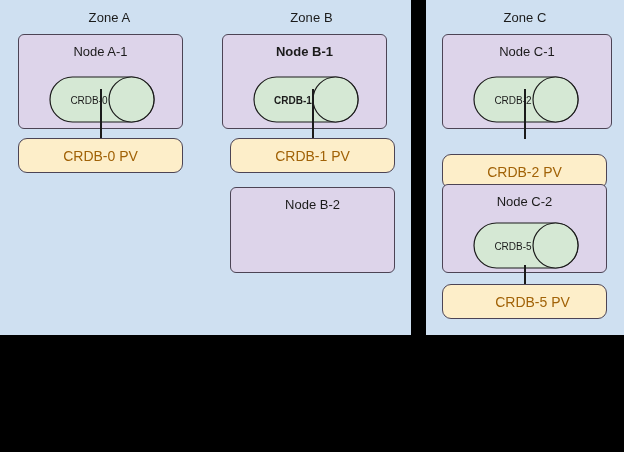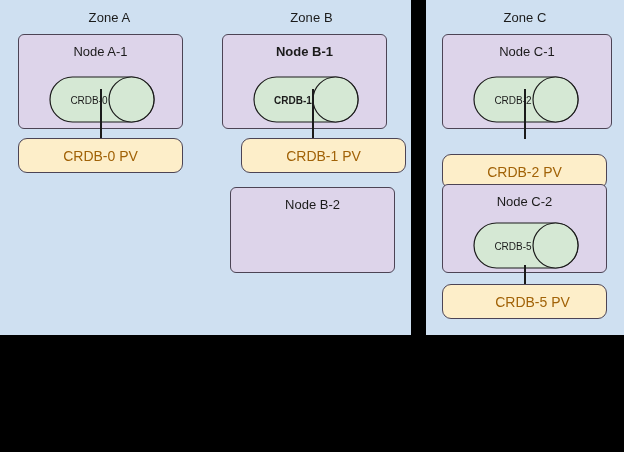--- a/index.html
+++ b/index.html
@@ -132,21 +132,21 @@
         <svg width="106" height="47" viewBox="0 0 106 47">
           <path d="M23.5,1 H82.5 A22.5,22.5 0 0 1 82.5,46 H23.5 A22.5,22.5 0 0 1 23.5,1 Z" fill="#d5e8d4" stroke="#1b1b1b" stroke-width="1.2"></path>
           <ellipse cx="82.5" cy="23.5" rx="22.5" ry="22.5" fill="#d5e8d4" stroke="#1b1b1b" stroke-width="1.2"></ellipse>
         </svg>
         <div class="cyl-label">CRDB-1</div>
       </div>
     </div>
 
     <div class="link" style="left:99px; top:88px; height:50px;"></div>
 
-    <div class="pv" style="left:28px; top:137px; width:165px; height:35px;">
+    <div class="pv" style="left:17px; top:137px; width:165px; height:35px;">
       <span class="pv-label">CRDB-1 PV</span>
     </div>
 
     <div class="node" style="left:17px; top:186px; width:165px; height:86px;">
       <div class="node-label">Node B-2</div>
     </div>
   </div>
 
   <div class="zone" style="left:426px; top:0px; width:198px; height:335px;">
     <div class="zone-label" style="top:9px;">Zone C</div>

